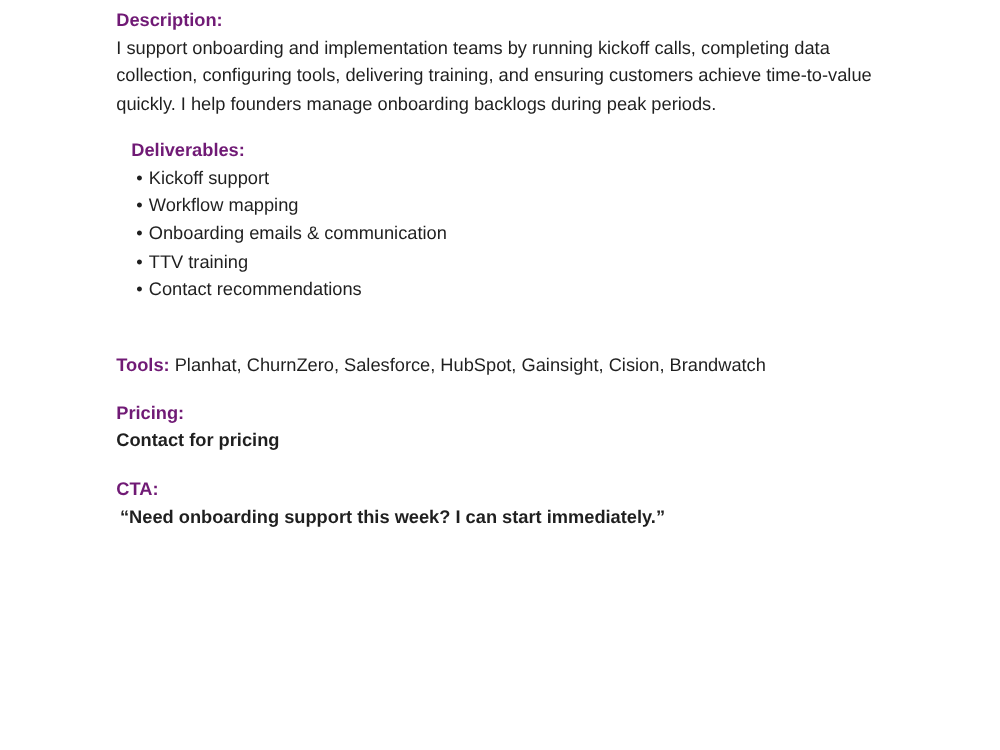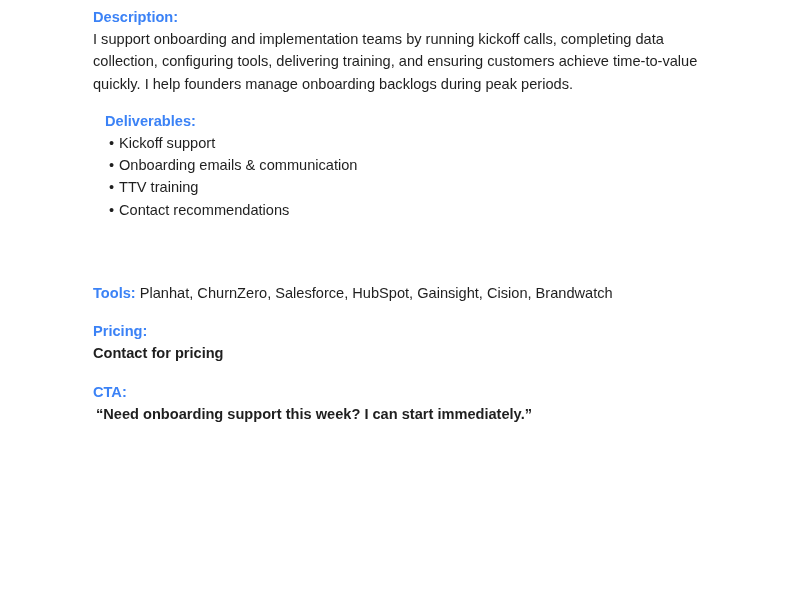--- a/index.html
+++ b/index.html
@@ -17,21 +17,21 @@
       position: relative;
     }
     .doc {
       position: absolute;
       left: 93px;
       top: 6px;
       width: 620px;
     }
     .label {
       font-weight: bold;
-      color: #3b82f6;
+      color: #701a75;
       line-height: 22px;
       height: 22px;
     }
     .para {
       line-height: 22.3px;
       width: 615px;
     }
     .section-deliverables { position: absolute; top: 104px; left: 12px; }
     .section-tools { position: absolute; top: 276px; left: 0; white-space: nowrap; line-height: 22px; }
     .section-pricing { position: absolute; top: 314px; left: 0; }
@@ -62,20 +62,21 @@
 
   <div class="section-desc">
     <div class="label">Description:</div>
     <div class="para">I support onboarding and implementation teams by running kickoff calls, completing data collection, configuring tools, delivering training, and ensuring customers achieve time-to-value quickly. I help founders manage onboarding backlogs during peak periods.</div>
   </div>
 
   <div class="section-deliverables">
     <div class="label">Deliverables:</div>
     <ul class="deliv">
       <li><span class="bullet">•</span><span>Kickoff support</span></li>
+      <li><span class="bullet">•</span><span>Workflow mapping</span></li>
       <li><span class="bullet">•</span><span>Onboarding emails &amp; communication</span></li>
       <li><span class="bullet">•</span><span>TTV training</span></li>
       <li><span class="bullet">•</span><span>Contact recommendations</span></li>
     </ul>
   </div>
 
   <div class="section-tools">
     <span class="label" style="display:inline;">Tools:</span>
     <span>Planhat, ChurnZero, Salesforce, HubSpot, Gainsight, Cision, Brandwatch</span>
   </div>

